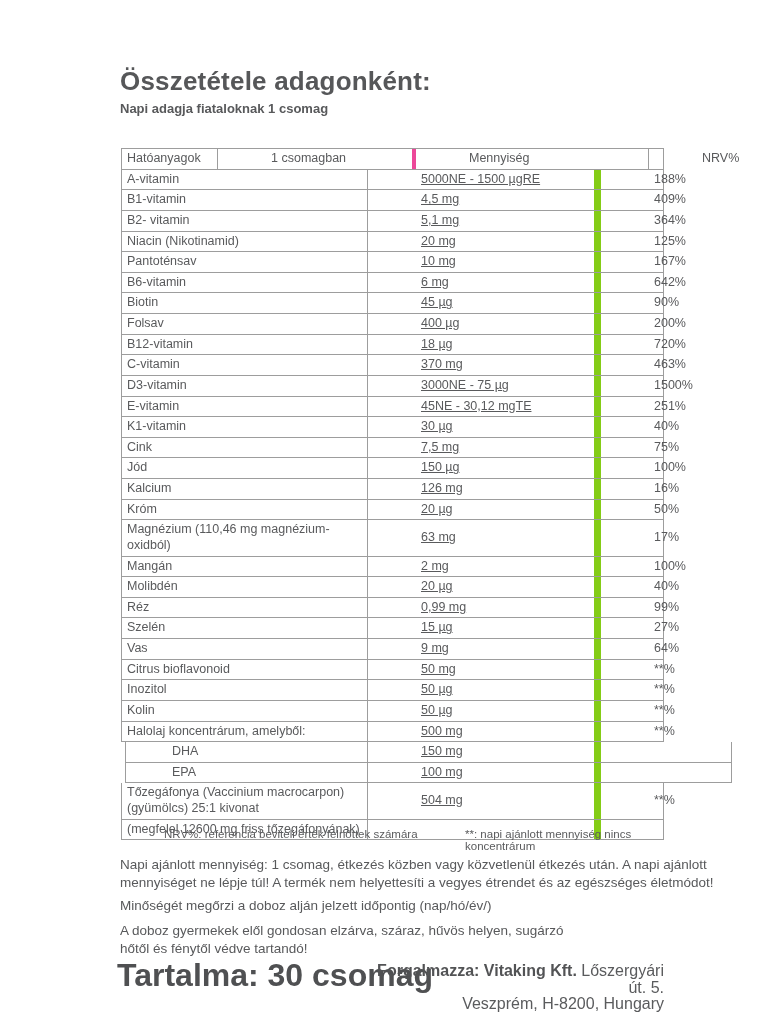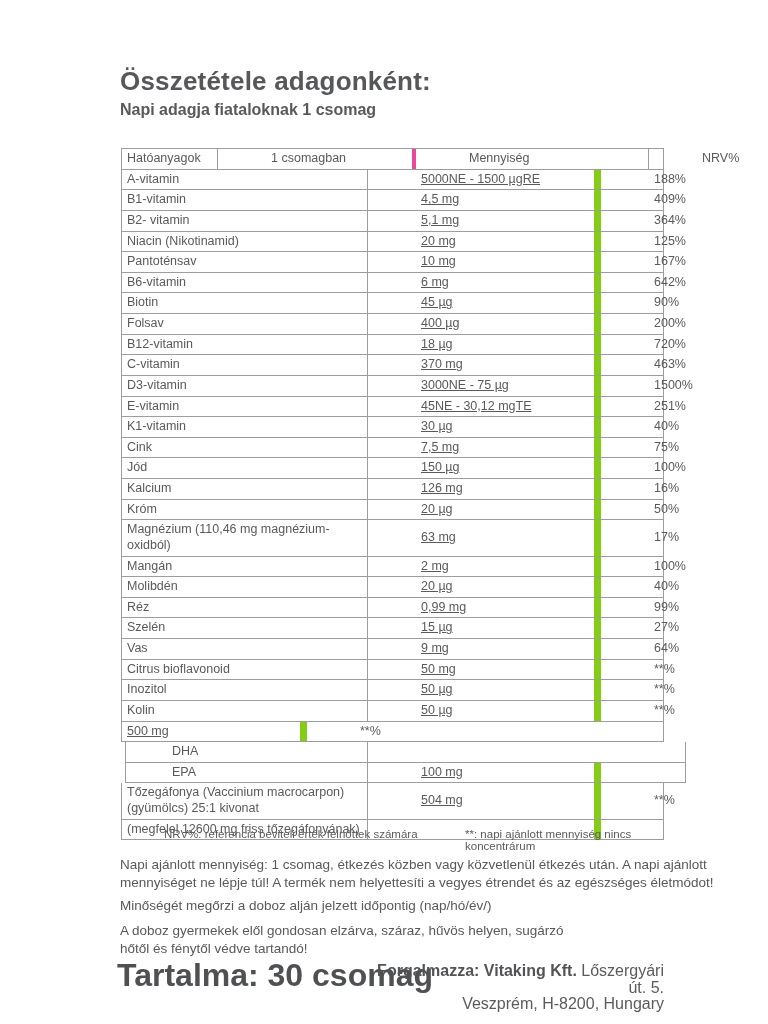--- a/index.html
+++ b/index.html
@@ -6,33 +6,33 @@
   .page{
     position:relative;width:768px;height:1024px;background:#ffffff;
     font-family:"Liberation Sans", sans-serif;color:#58595b;overflow:hidden;
   }
   .page-title{
     position:absolute;left:120px;top:66px;
     font-size:26px;font-weight:bold;color:#565759;letter-spacing:.2px;
   }
   .page-subtitle{
     position:absolute;left:120px;top:101px;
-    font-size:16px;font-weight:bold;color:#58595b;
+    font-size:13px;font-weight:bold;color:#58595b;
   }
   
   .ing-table{
     position:absolute;left:121px;top:148px;width:543px;
     border-top:1px solid #9d9d9d;
     font-size:12.5px;color:#595a5c;
   }
   .t-row{
     display:flex;box-sizing:border-box;width:543px;min-height:20.5px;
     border-left:1px solid #9d9d9d;border-right:1px solid #9d9d9d;border-bottom:1px solid #9d9d9d;gap:48px;
   }
-  .t-row.indent{margin-left:4px;width:561px;}
+  .t-row.indent{margin-left:4px;width:607px;}
   .cell{
     box-sizing:border-box;display:flex;align-items:center;
     padding:2px 5px;line-height:1.25;
   }
   .cell.c-name{flex:0 0 246px;border-right:1px solid #9d9d9d;white-space:pre-line;}
   .t-row.indent .cell.c-name{flex:0 0 242px;padding-left:46px;}
   .cell.c-amount{flex:0 0 185px;border-right:7px solid #84cc16;text-decoration:underline;}
   .cell.c-nrv{flex:1 1 auto;}
   
   .t-head .cell.h1{flex:0 0 96px;border-right:1px solid #9d9d9d;}
@@ -200,25 +200,27 @@
           <div class="cell c-name">Inozitol</div>
           <div class="cell c-amount">50 µg</div>
           <div class="cell c-nrv">**%</div>
         </div>
         <div class="t-row">
           <div class="cell c-name">Kolin</div>
           <div class="cell c-amount">50 µg</div>
           <div class="cell c-nrv">**%</div>
         </div>
         <div class="t-row">
+          <div class="cell c-name">Halolaj koncentrárum, amelyből:</div>
           <div class="cell c-amount">500 mg</div>
           <div class="cell c-nrv">**%</div>
         </div>
         <div class="t-row indent">
           <div class="cell c-name">DHA</div>
+          <div class="cell c-amount">150 mg</div>
           <div class="cell c-nrv"></div>
         </div>
         <div class="t-row indent">
           <div class="cell c-name">EPA</div>
           <div class="cell c-amount">100 mg</div>
           <div class="cell c-nrv"></div>
         </div>
         <div class="t-row">
           <div class="cell c-name">Tőzegáfonya (Vaccinium macrocarpon)
 (gyümölcs) 25:1 kivonat</div>

